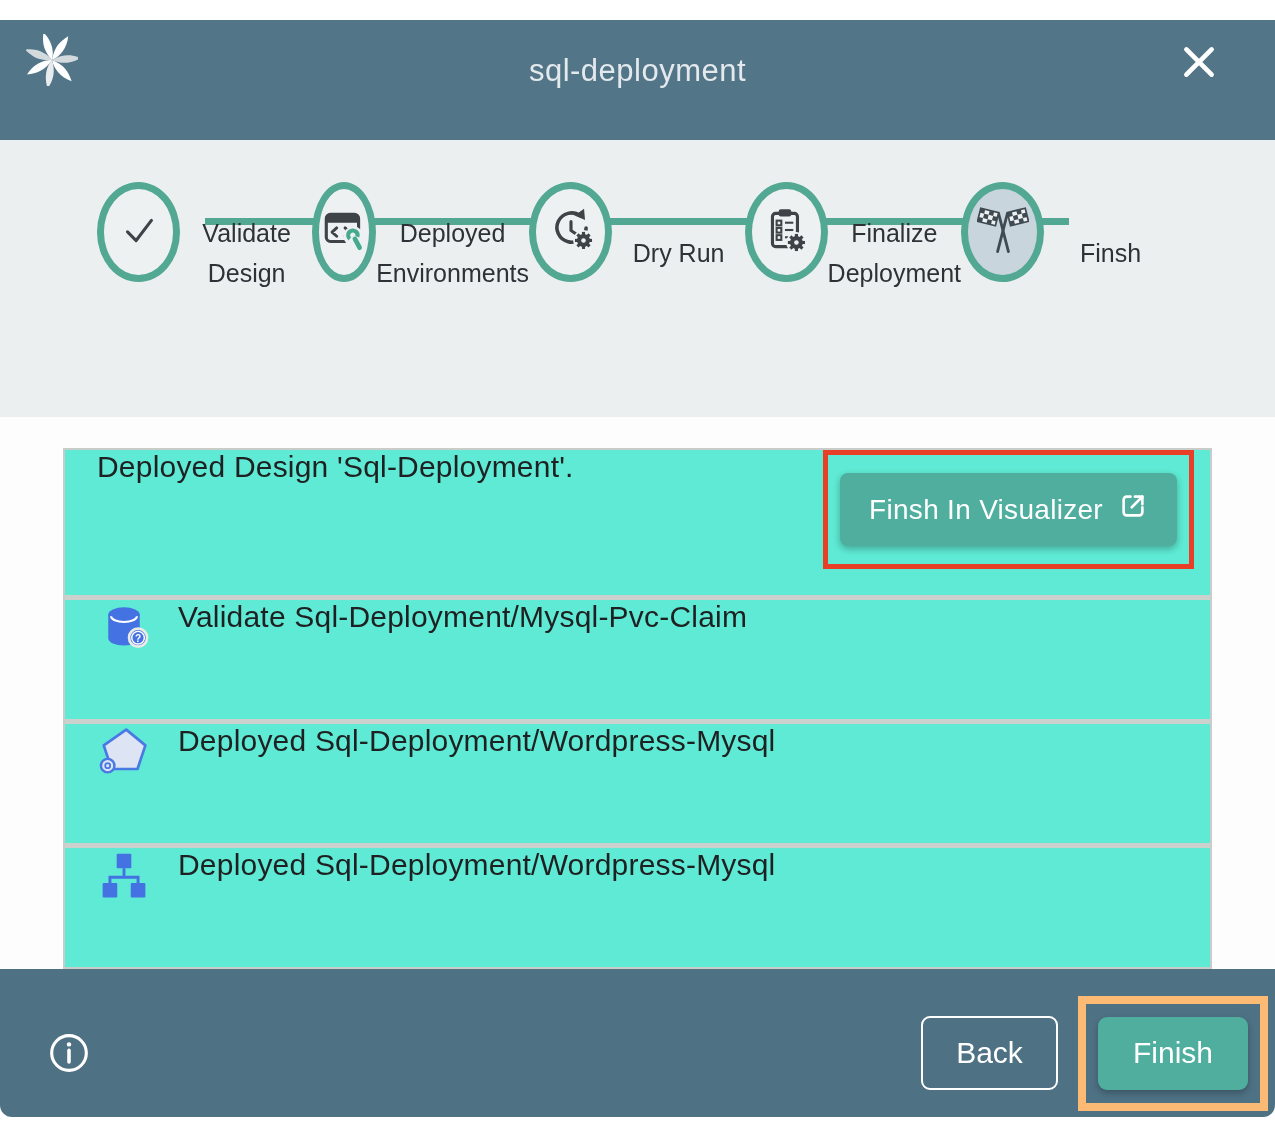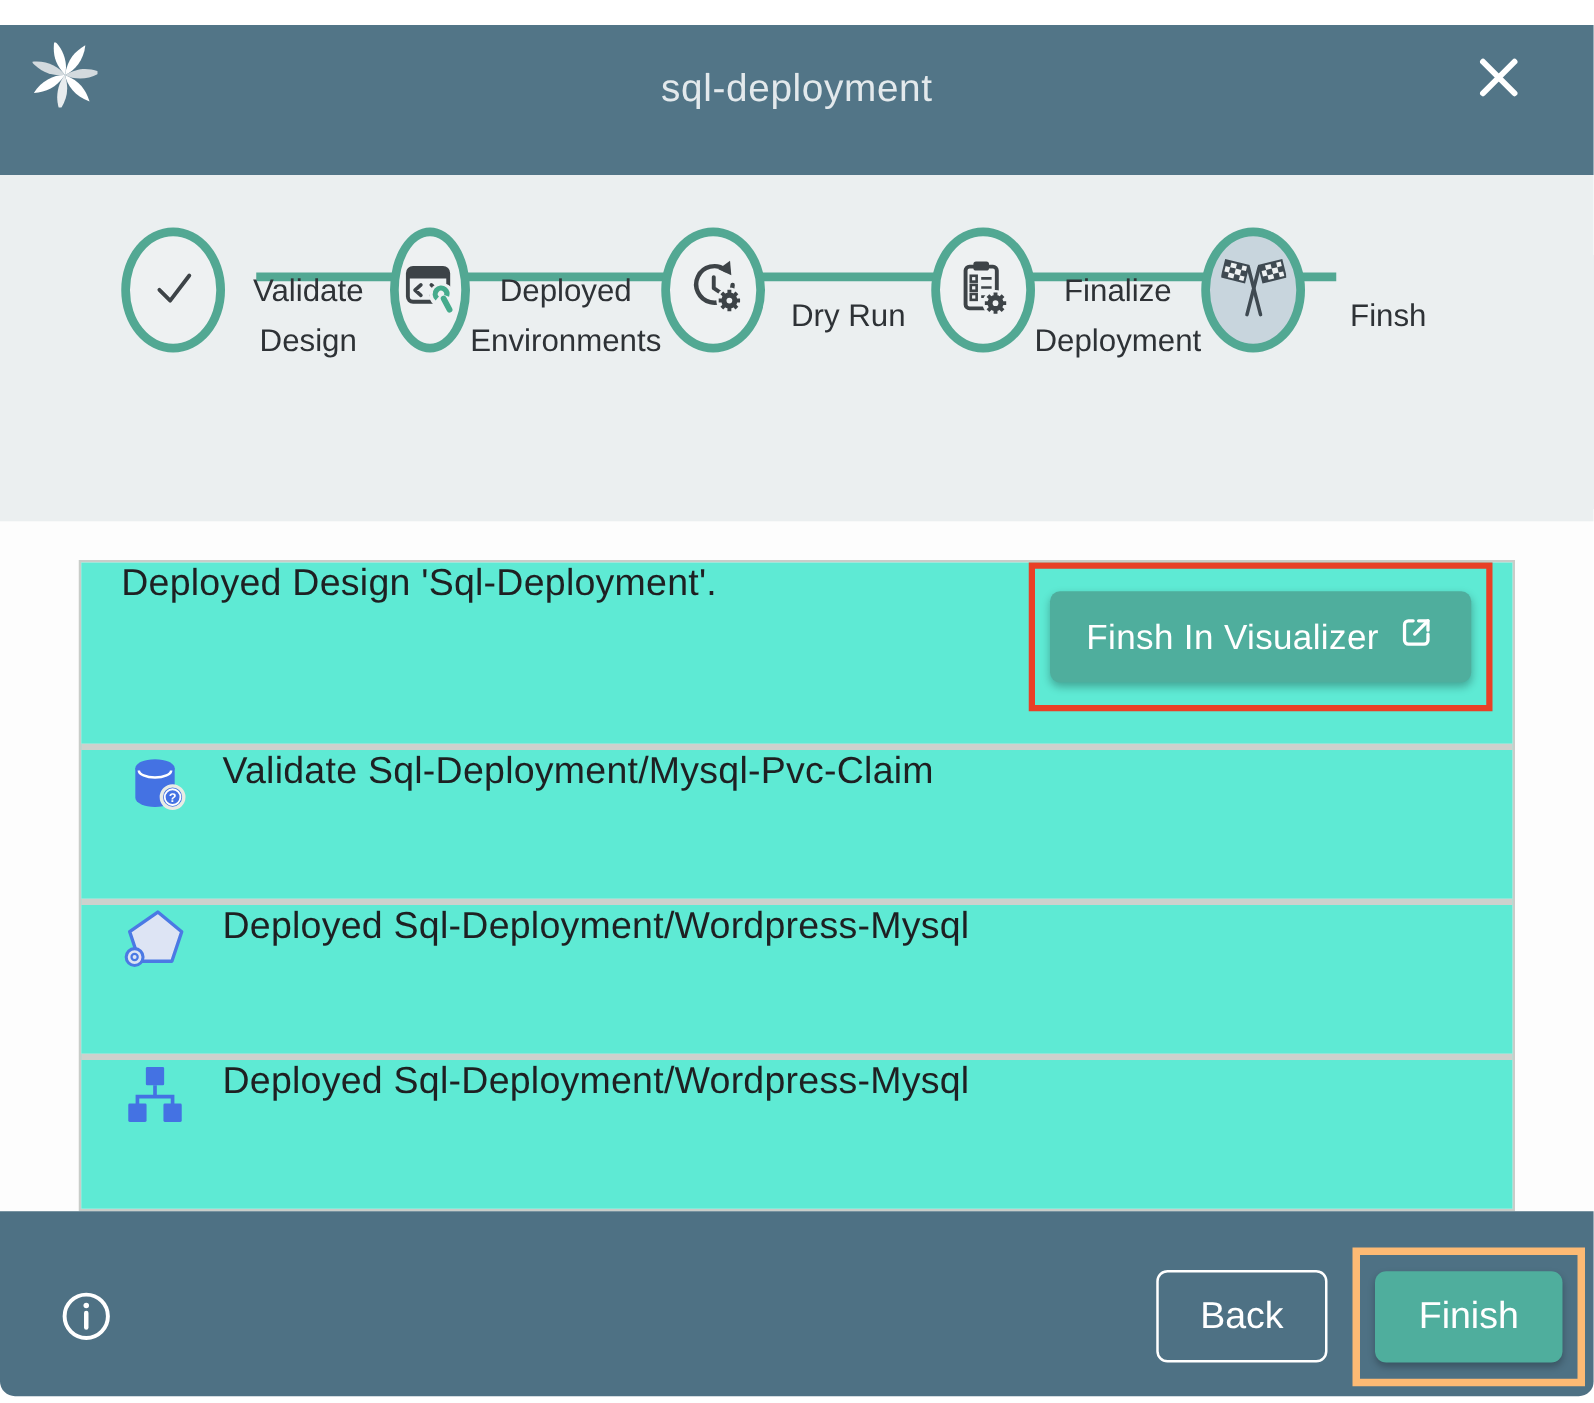--- a/index.html
+++ b/index.html
@@ -95,21 +95,21 @@
   .info-btn { width: 42px; height: 42px; background: transparent; border: none; cursor: pointer; padding: 0; }
   .footer-spacer { flex: 1 1 auto; }
   .back-btn {
     width: 137px; height: 74px;
     background: transparent; color: #ffffff;
     font-family: "Liberation Sans", sans-serif; font-size: 30px;
     border: 2.5px solid #ffffff; border-radius: 9px; cursor: pointer;
     margin-right: 20px;
   }
   .annotation-finish {
-    border: 6px solid #fdba74;
+    border: 8px solid #fdba74;
     padding: 13px 12px;
   }
   .finish-btn {
     width: 150px; height: 73px;
     background: #4fae9d; color: #ffffff;
     font-family: "Liberation Sans", sans-serif; font-size: 30px;
     border: none; border-radius: 9px; cursor: pointer;
     box-shadow: 0 3px 6px rgba(0,0,0,0.25);
   }
 </style>

